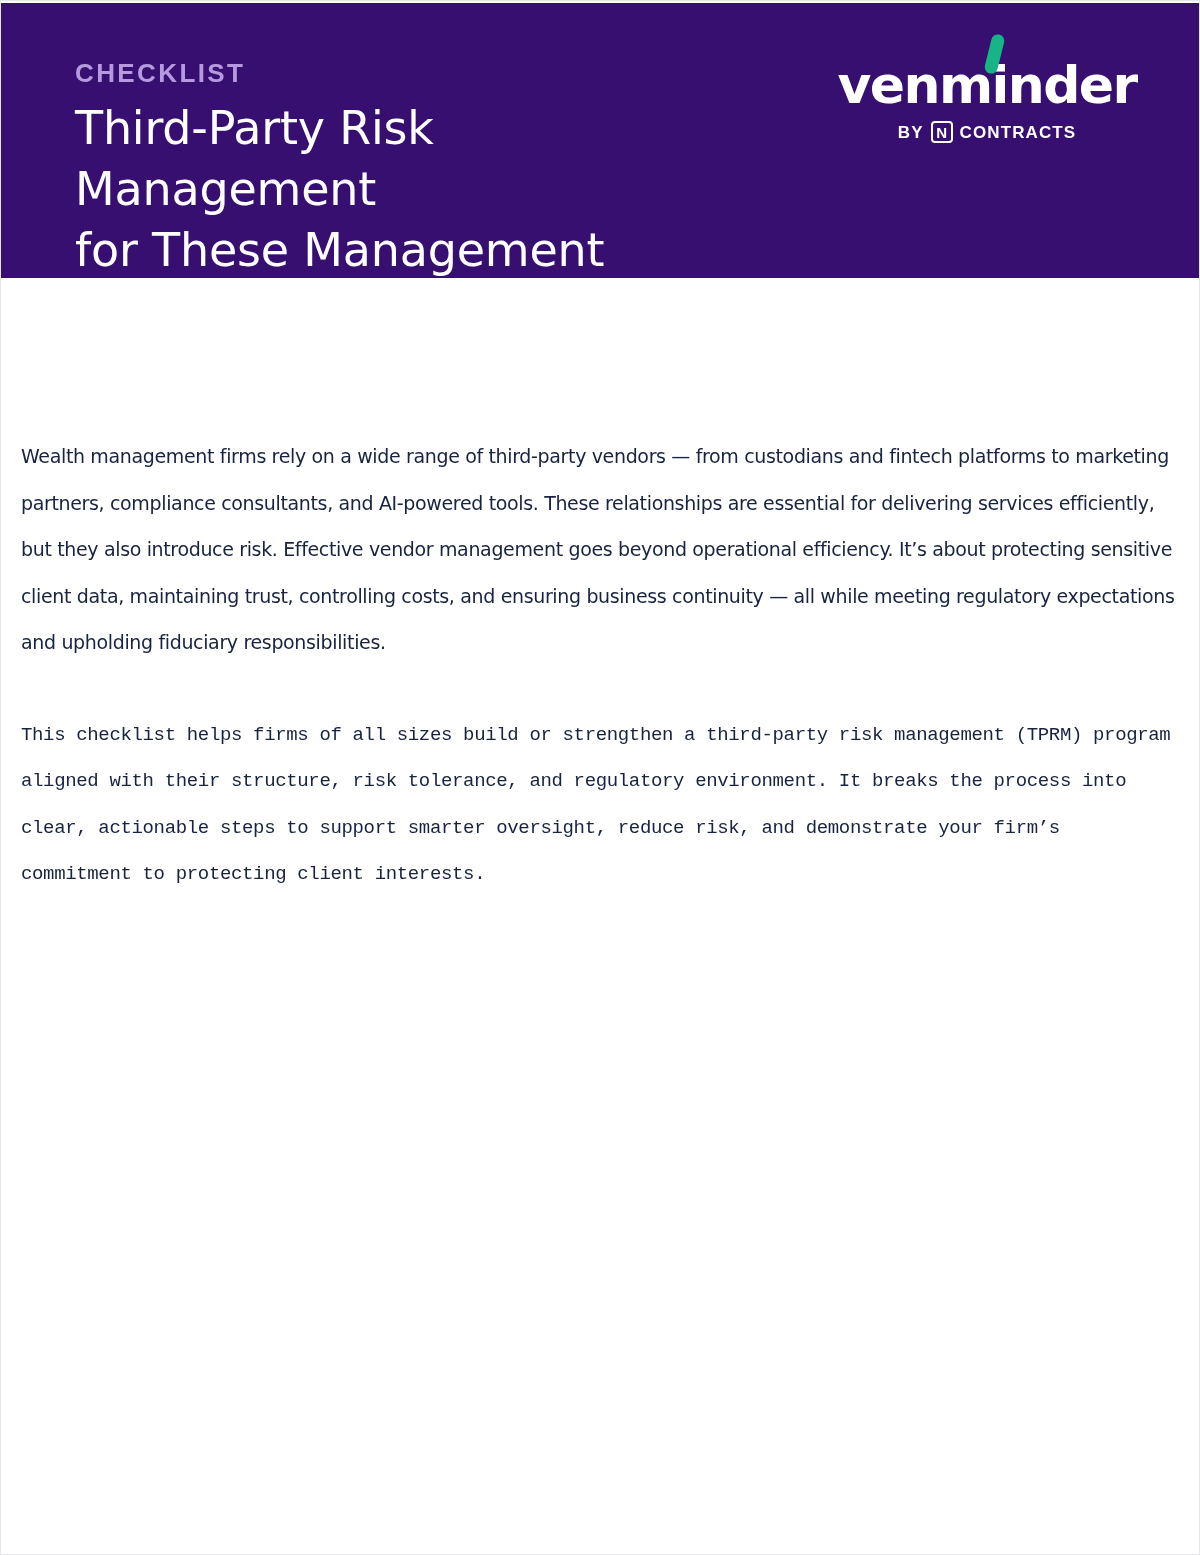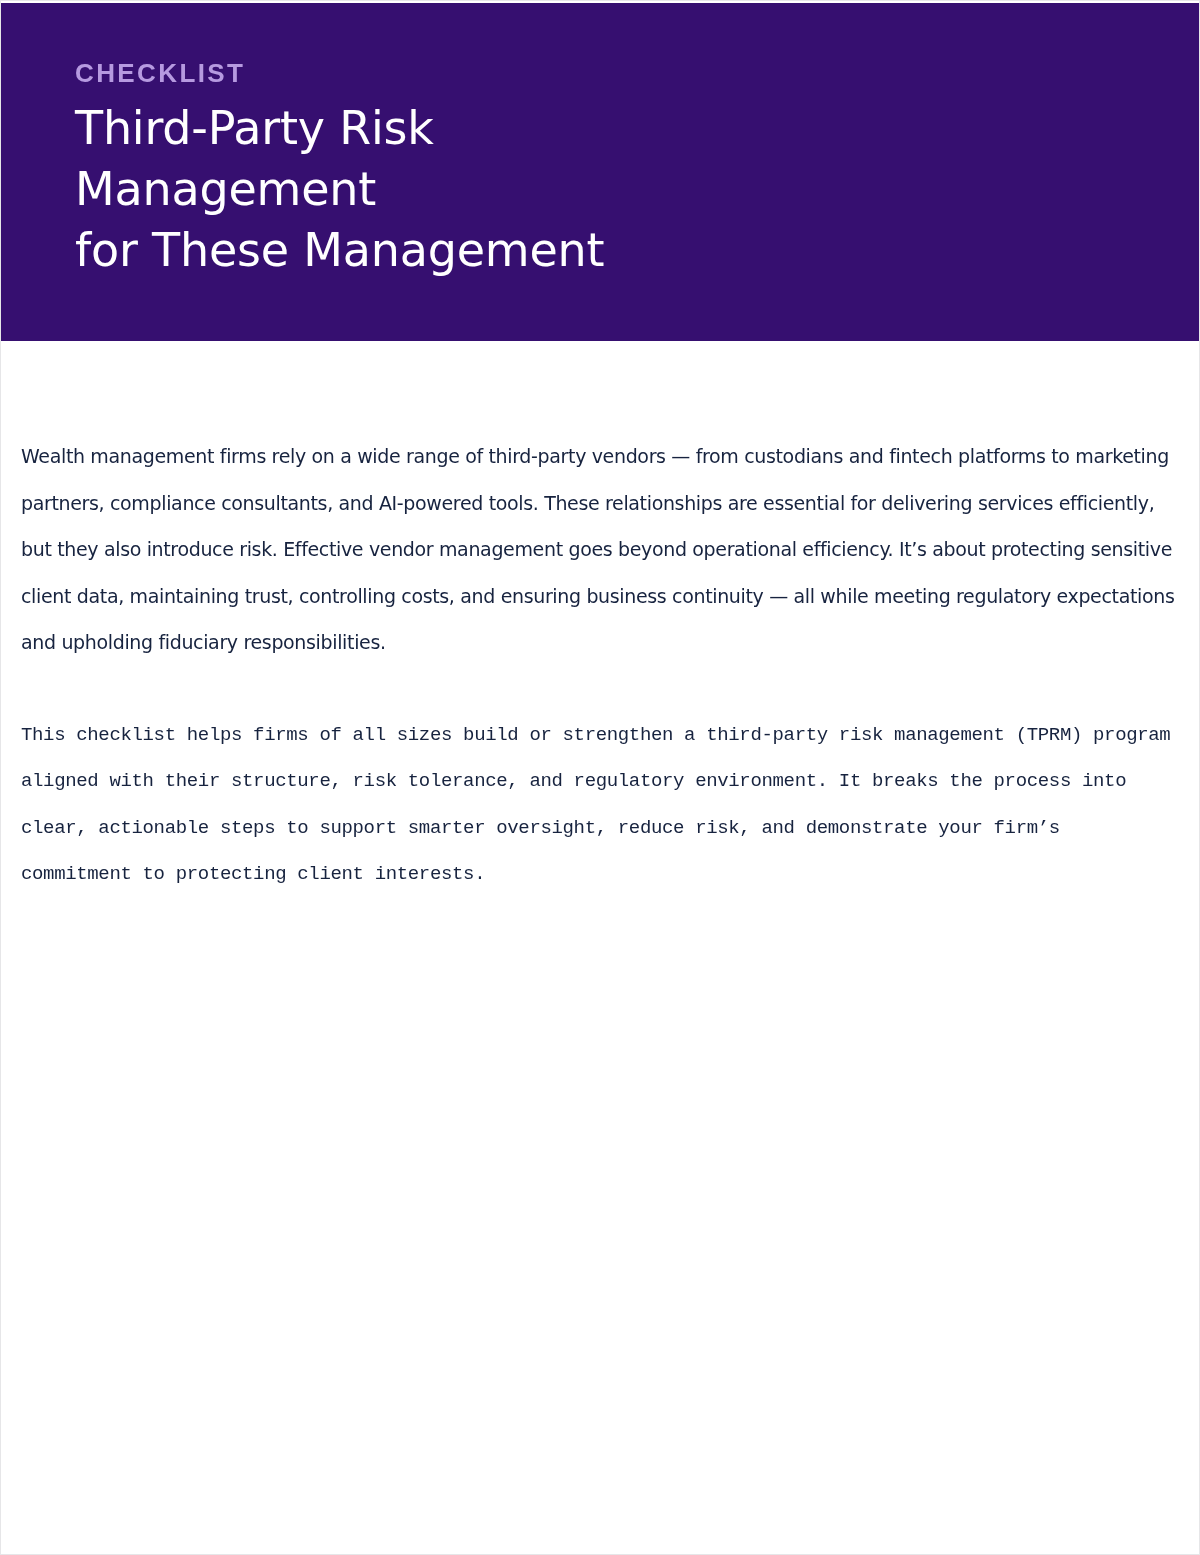--- a/index.html
+++ b/index.html
@@ -23,21 +23,21 @@
     border: 1px solid #e6e6e8;
     overflow: hidden;
   }
 
   
   .header-band {
     position: absolute;
     left: 0;
     top: 2px;
     width: 1200px;
-    height: 338px;
+    height: 275px;
     background: #360f70;
     box-sizing: border-box;
   }
 
   .header-text-block {
     position: absolute;
     left: 74px;
     top: 56px;
     width: 640px;
   }
@@ -162,20 +162,31 @@
   <div class="header-band">
 
     <div class="header-text-block">
       <div class="eyebrow">CHECKLIST</div>
       <h1 class="doc-title">
         <span class="title-line">Third-Party Risk Management</span>
         <span class="title-line">for These Management</span>
       </h1>
     </div>
 
+    <div class="logo-block">
+      <div class="logo-wordmark-wrap">
+        <span class="logo-wordmark">venminder</span>
+        <span class="logo-accent"></span>
+      </div>
+      <div class="logo-byline">
+        <span class="byline-by">BY</span>
+        <span class="n-badge">N</span>
+        <span class="byline-contracts">CONTRACTS</span>
+      </div>
+    </div>
 
   </div>
 
   <div class="body-content">
     <p class="body-paragraph">Wealth management firms rely on a wide range of third-party vendors — from custodians and fintech platforms to marketing partners, compliance consultants, and AI-powered tools. These relationships are essential for delivering services efficiently, but they also introduce risk. Effective vendor management goes beyond operational efficiency. It’s about protecting sensitive client data, maintaining trust, controlling costs, and ensuring business continuity — all while meeting regulatory expectations and upholding fiduciary responsibilities.</p>
     <p class="body-paragraph">This checklist helps firms of all sizes build or strengthen a third-party risk management (TPRM) program aligned with their structure, risk tolerance, and regulatory environment. It breaks the process into clear, actionable steps to support smarter oversight, reduce risk, and demonstrate your firm’s commitment to protecting client interests.</p>
   </div>
 
 </div>
 

